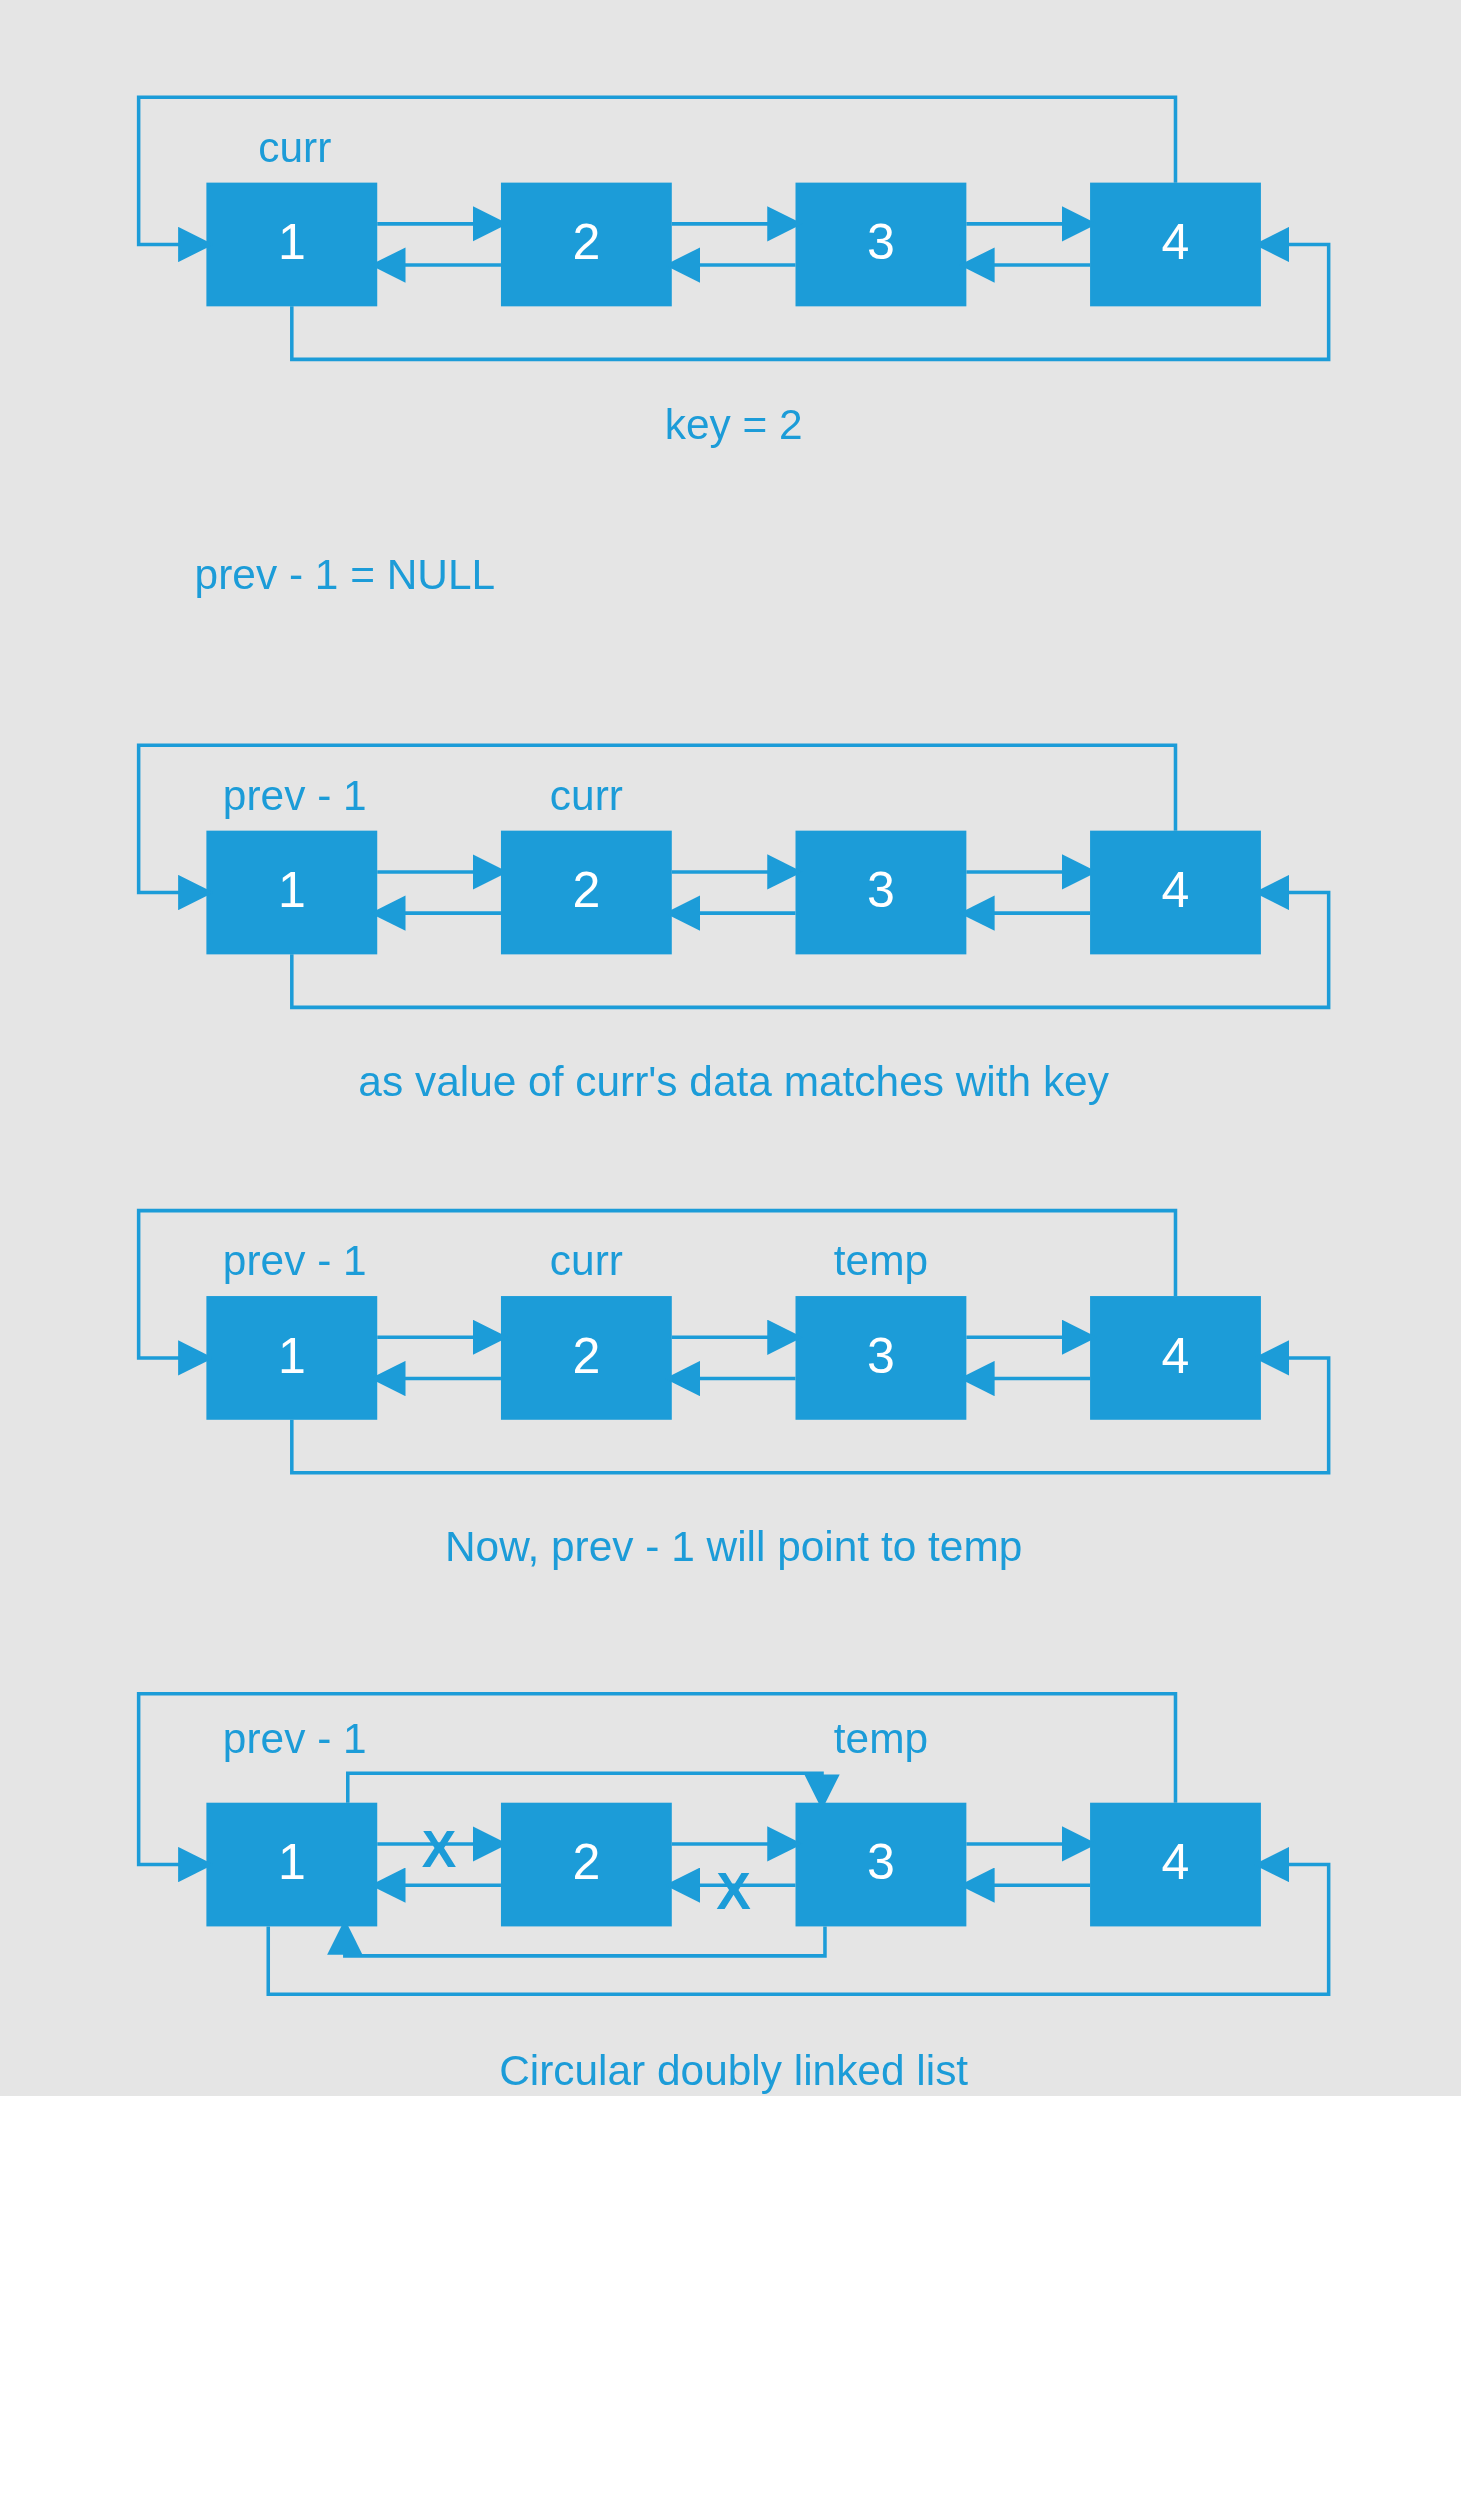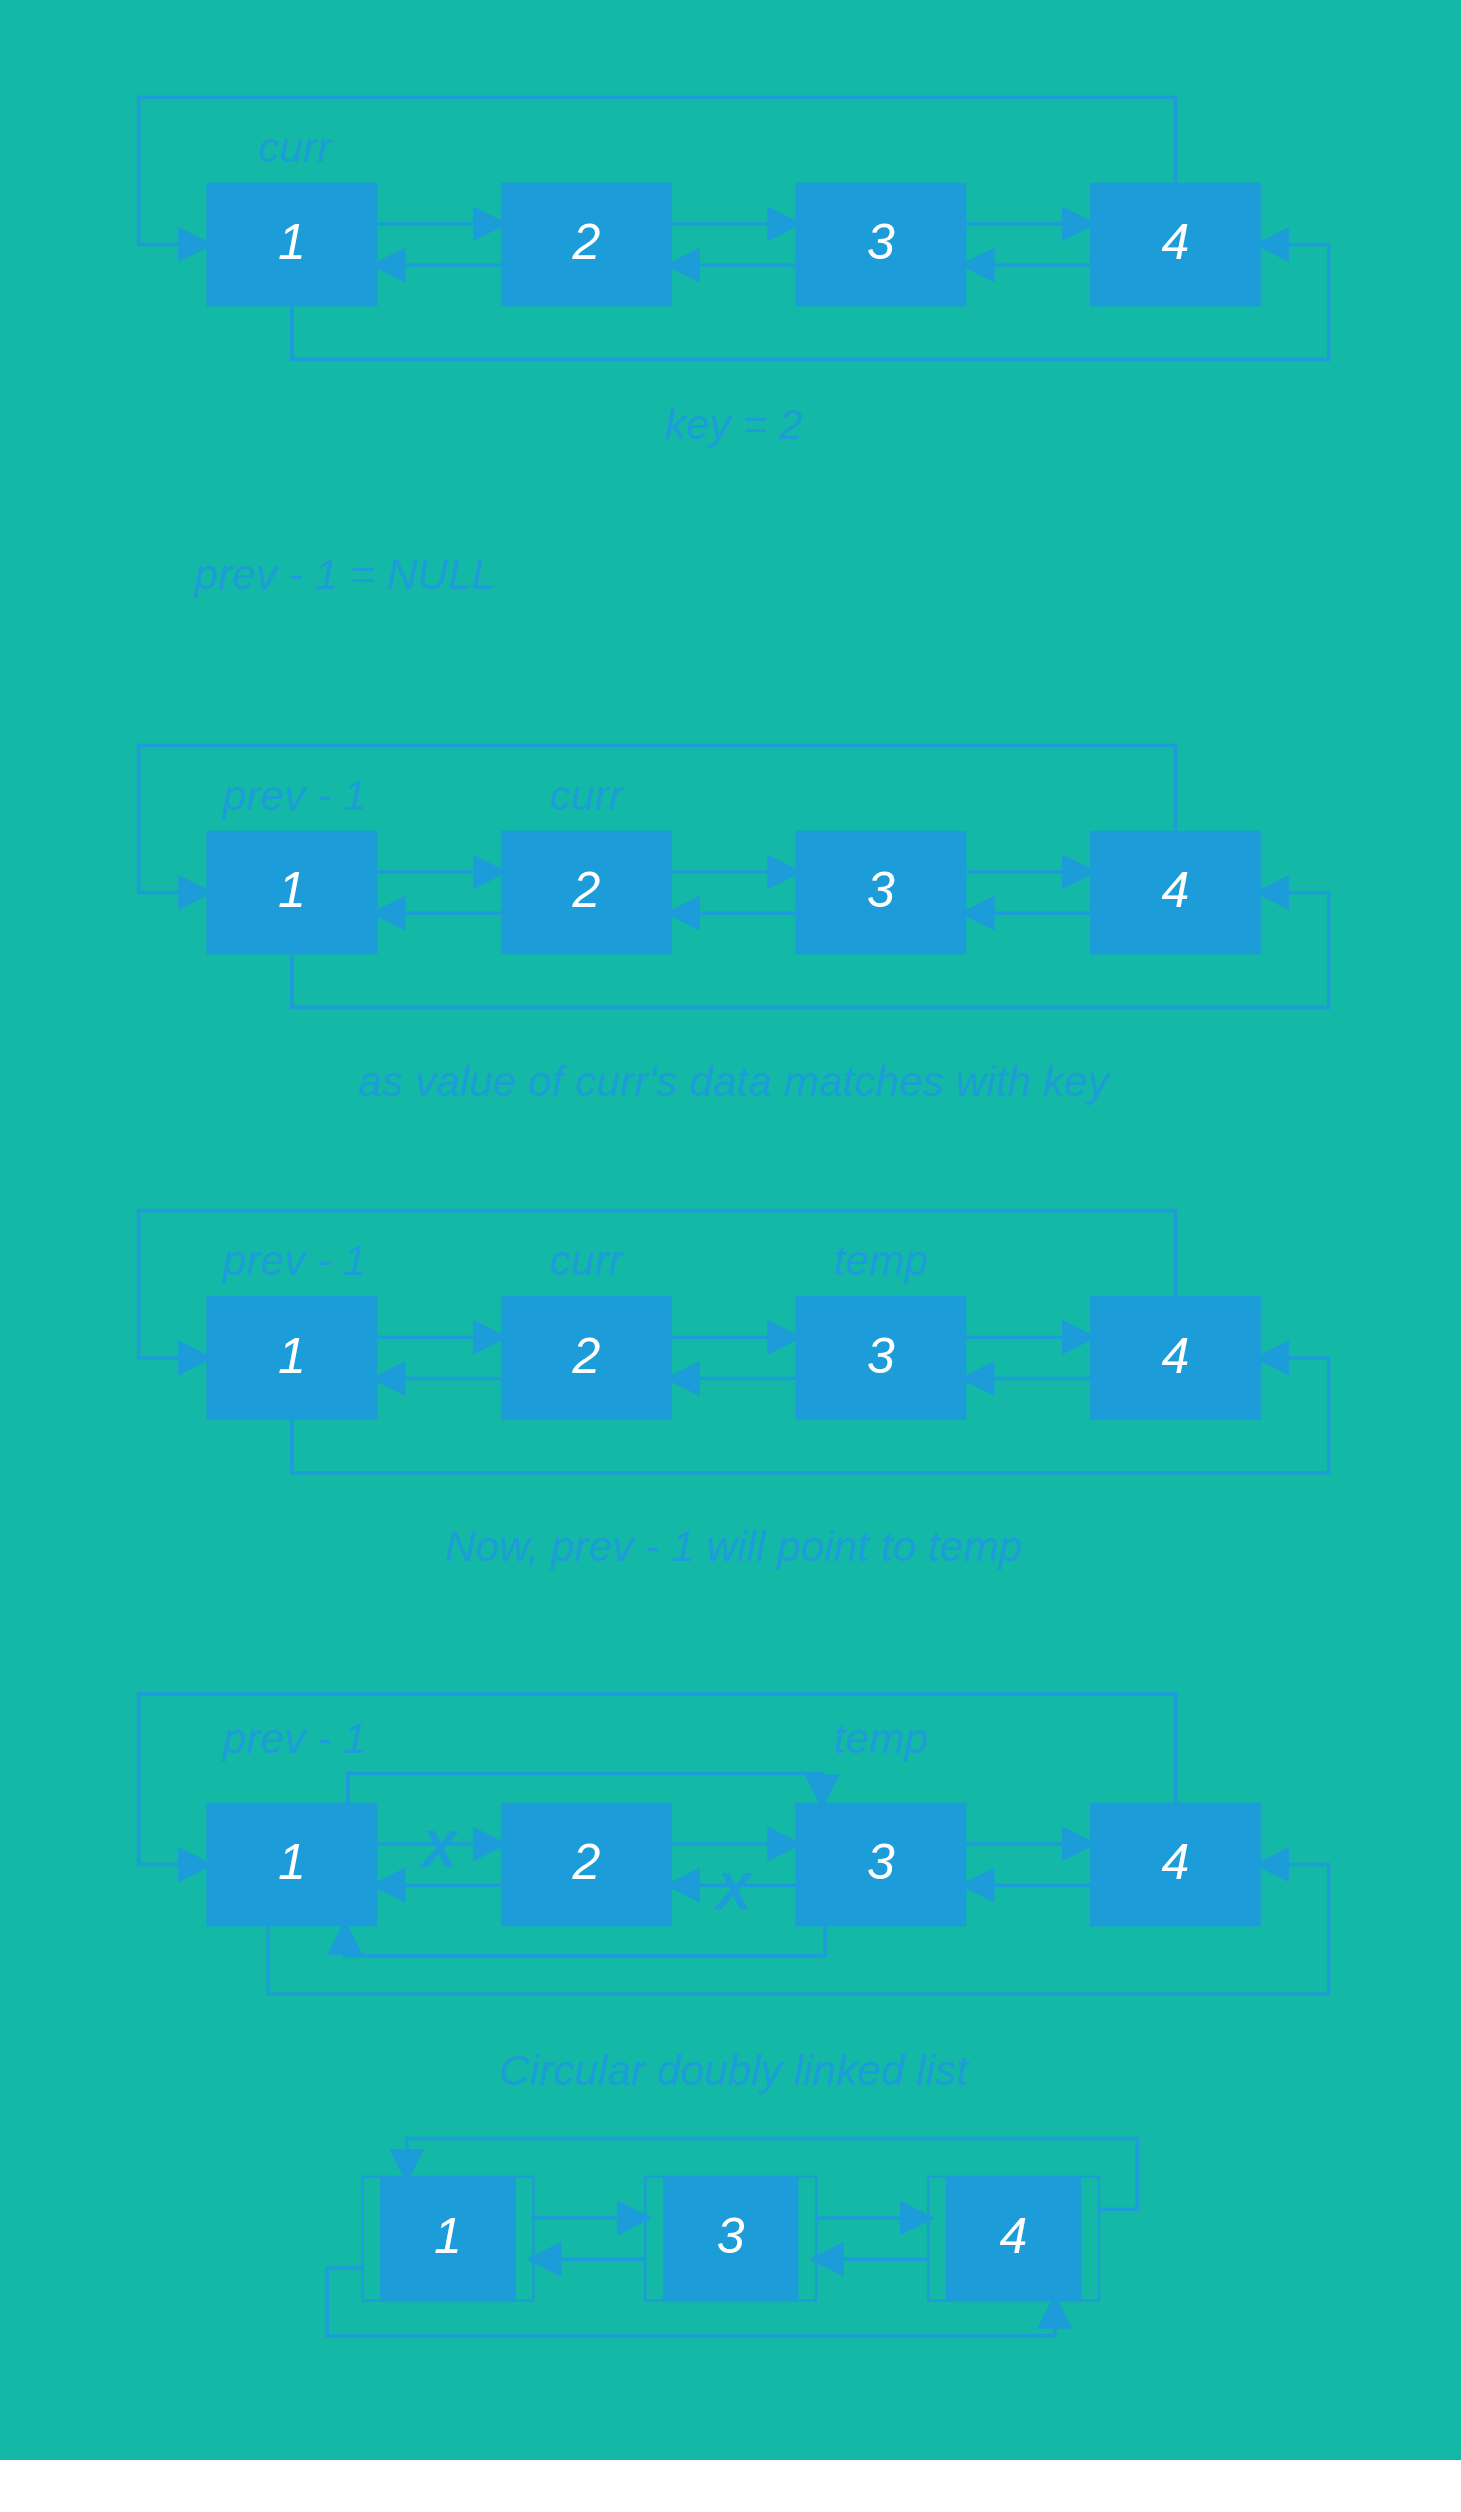--- a/index.html
+++ b/index.html
@@ -3,24 +3,23 @@
 <meta charset="utf-8">
 <style>
   body {
     background: #ffffff;
     font-family: Arial, Helvetica, sans-serif;
     margin: 0;
     padding: 0;
   }
   .page {
     width: 1462px;
-    height: 2460px;
+    height: 2096px;
     position: relative;
-    background: #14b8a6;
-    font-style: italic;
+    background: #e5e5e5;
   }
   svg { display: block; }
   text { font-family: Arial, Helvetica, sans-serif; }
 </style>
 </head>
 <body>
 
 <div class="page">
 <svg width="1462" height="2512" viewBox="0 0 2481 4264">
   <defs>

